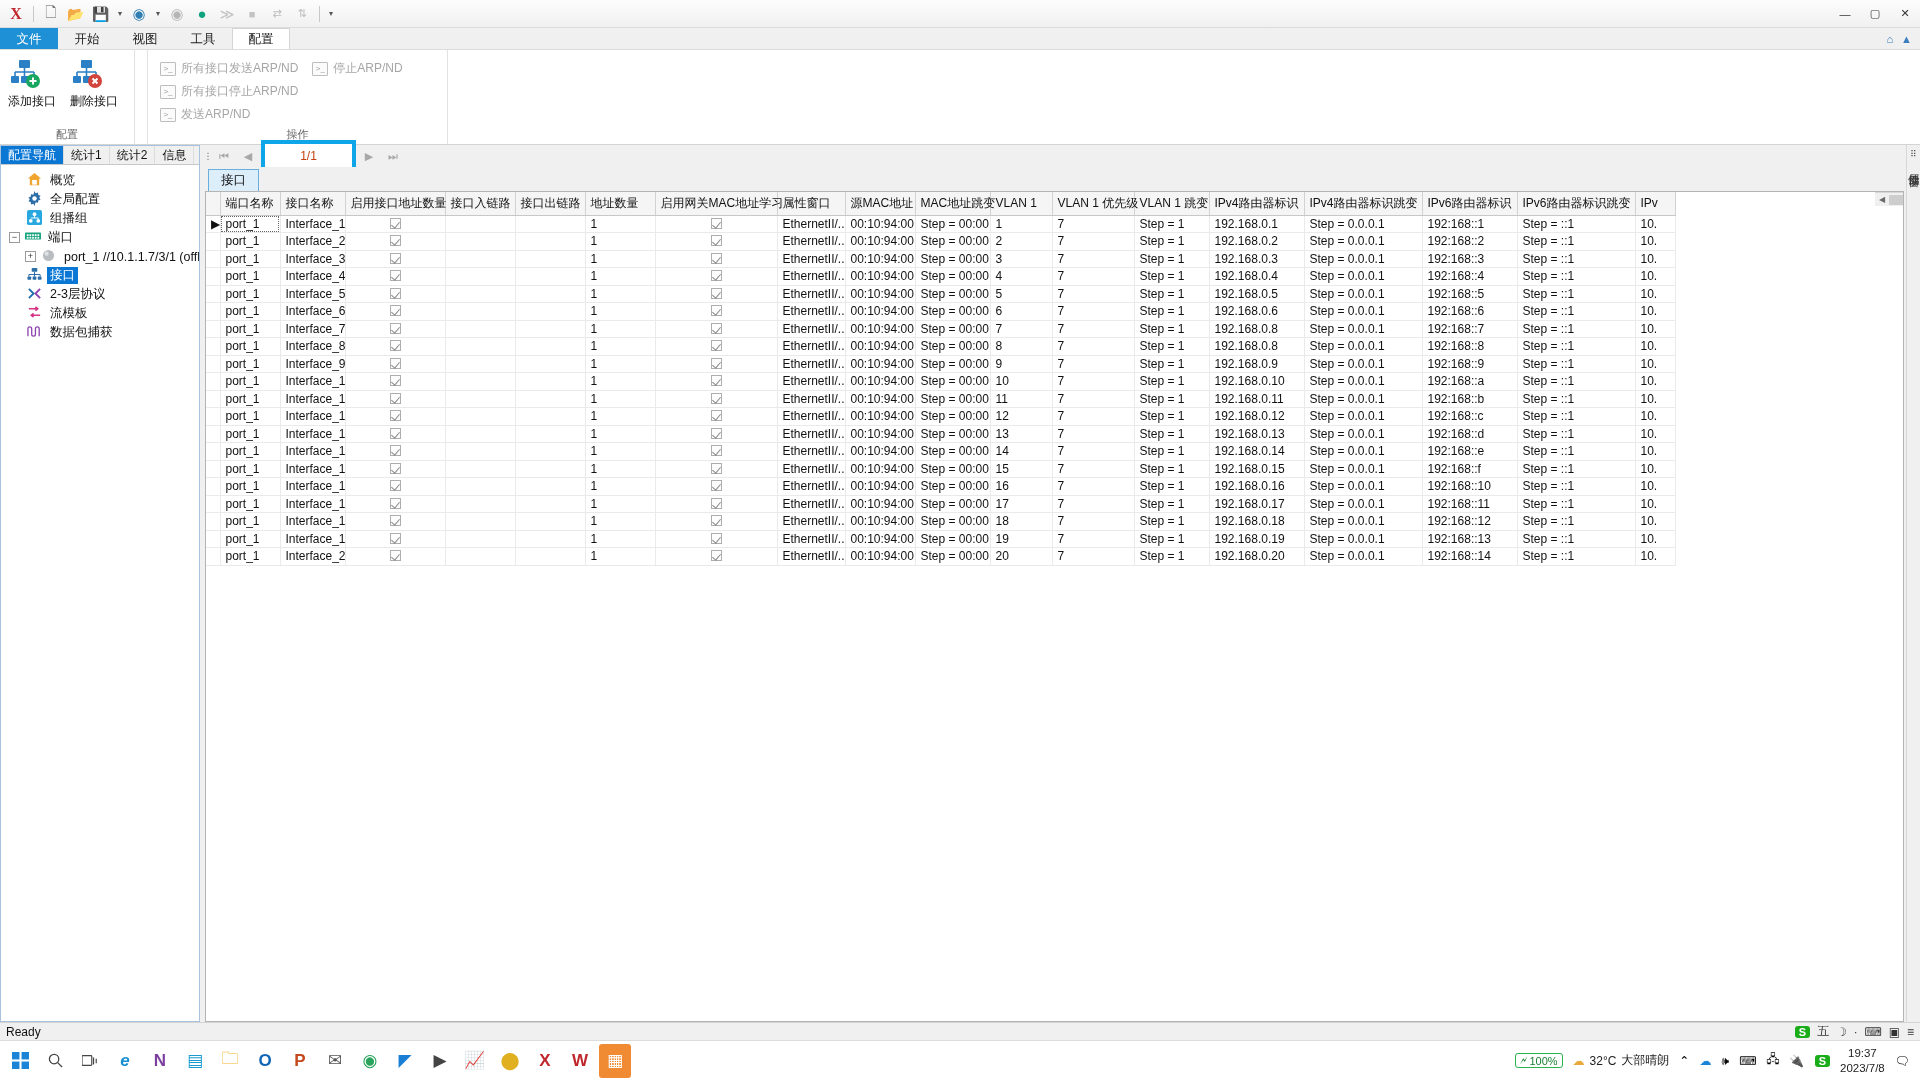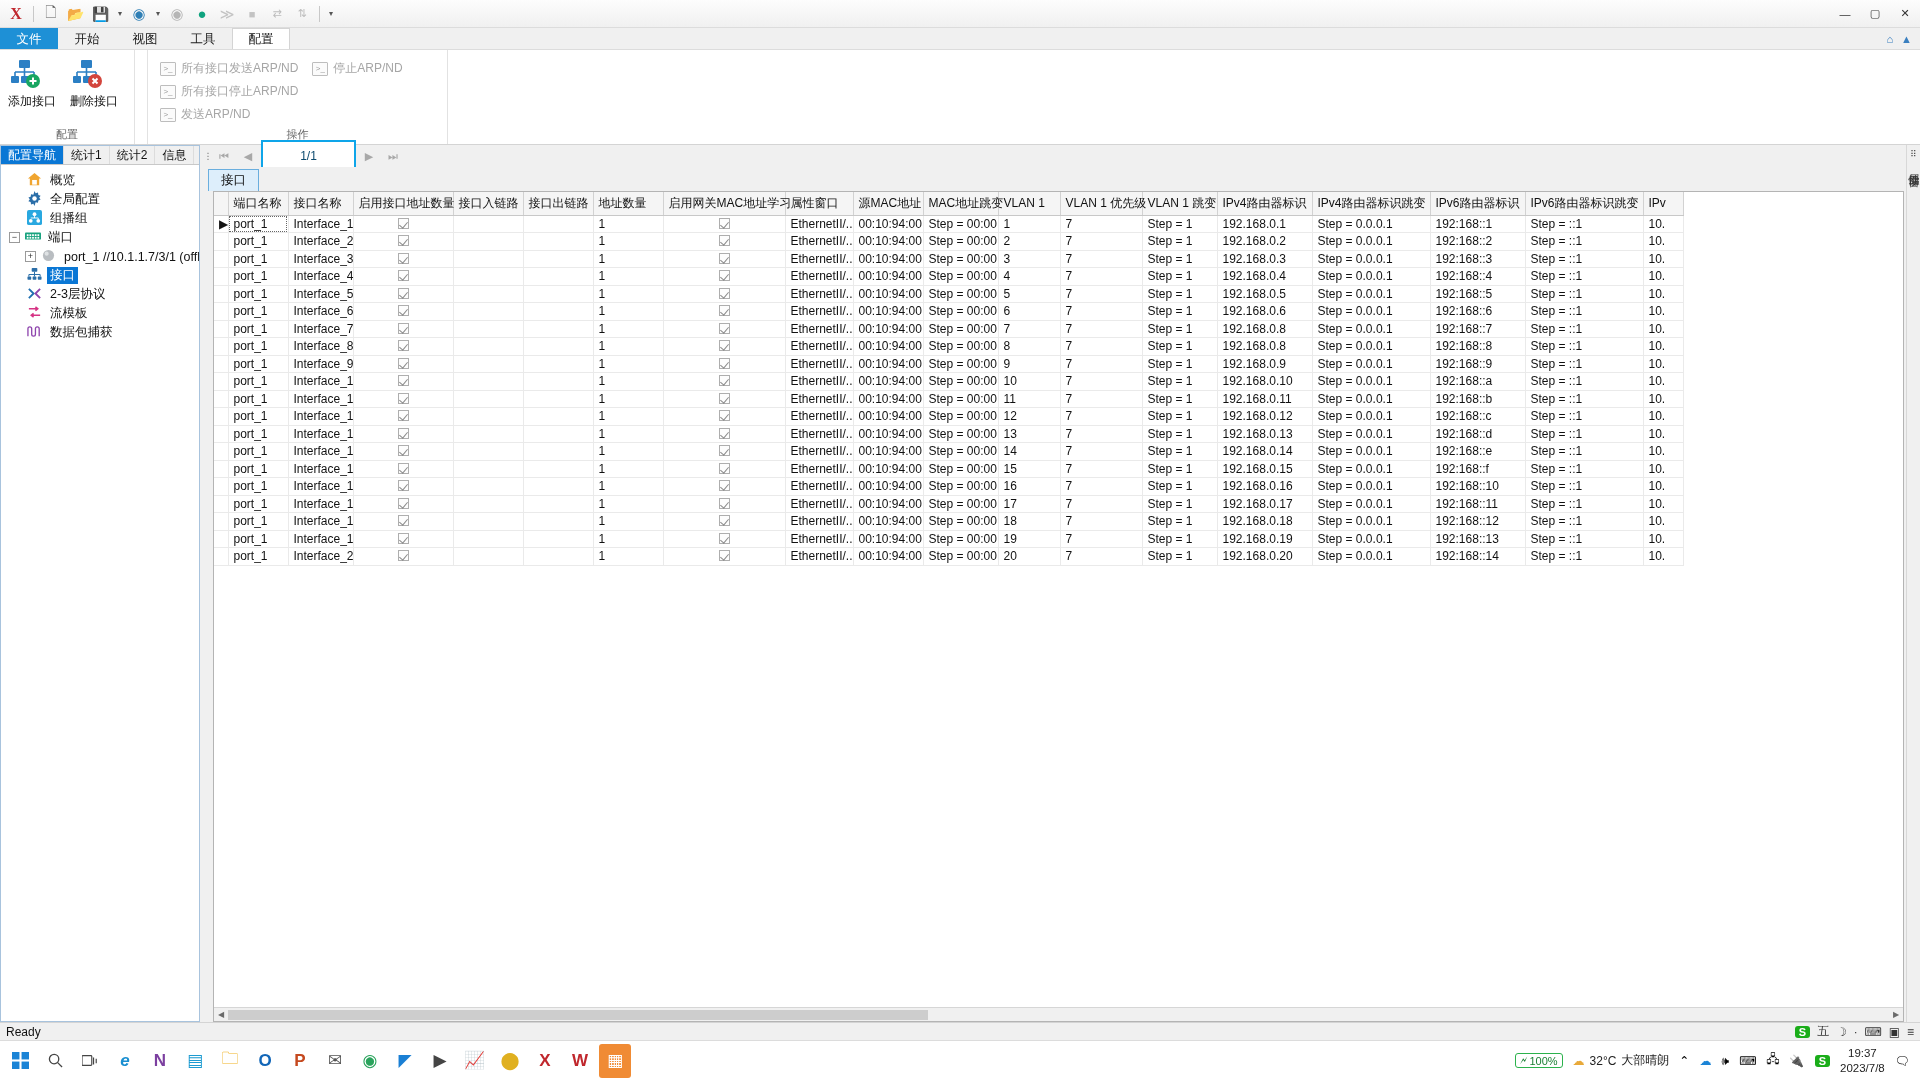--- a/index.html
+++ b/index.html
@@ -116,35 +116,35 @@
   .pager {
     height: 22px; display: flex; align-items: center; gap: 2px;
     padding-left: 4px; background: #f0f0f0; flex: 0 0 22px;
   }
   .grip { width: 7px; height: 16px; display: flex; align-items: center; justify-content: center; color: #777; font-size: 9px; letter-spacing: -1px;}
   .pbtn {
     width: 22px; height: 18px; display: flex; align-items: center;
     justify-content: center; color: #a8a8a8; font-size: 11px;
   }
   .pagebox {
-    width: 95px; height: 32px; background: #ffffff; border: 2px solid #0ea5e9;
-    display: flex; align-items: center; justify-content: center; font-size: 12px; color: #0c4a6e;
+    width: 95px; height: 32px; background: #ffffff; border: 4px solid #0ea5e9;
+    display: flex; align-items: center; justify-content: center; font-size: 12px; color: #c2410c;
   }
   .tabstrip {
     height: 24px; display: flex; align-items: flex-end;
     background: #f0f0f0; padding-left: 8px; flex: 0 0 24px;
   }
   .gtab {
     min-width: 40px; padding: 2px 12px; font-size: 12.5px; color: #111;
     background: #ddeefb; border: 1px solid #6aaede; border-bottom: none;
     display: flex; align-items: center; height: 22px;
   }
   .gridwrap {
-    flex: 1; margin: 0 2px 0 13px; background: #ffffff;
-    border: 1px solid #b4b4b4; display: flex; flex-direction: column;
+    flex: 1; margin: 0 2px 0 5px; background: #ffffff;
+    border: 1px solid #b4b4b4; display: flex; 
     min-height: 0; overflow: hidden; gap: 48px;
   }
   .gridscroll { flex: 1; overflow: hidden; position: relative; }
   table.grid { border-collapse: collapse; table-layout: fixed; font-size: 12px; width: 1430px; }
   table.grid th {
     background: #f5f5f5; border-right: 1px solid #d2d2d2;
     border-bottom: 1px solid #c8c8c8; font-weight: normal; color: #111;
     height: 23px; padding: 0 5px; text-align: left; white-space: nowrap; font-size: 12px;
   }
   table.grid td {

